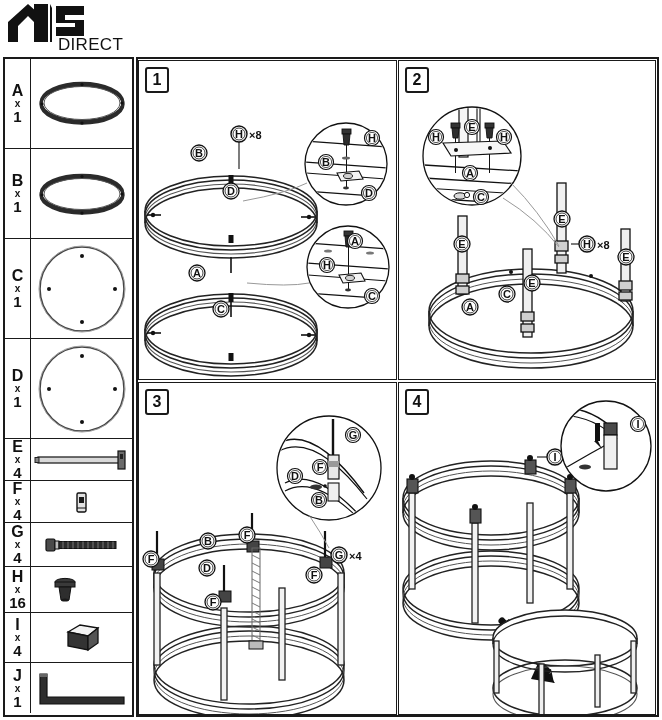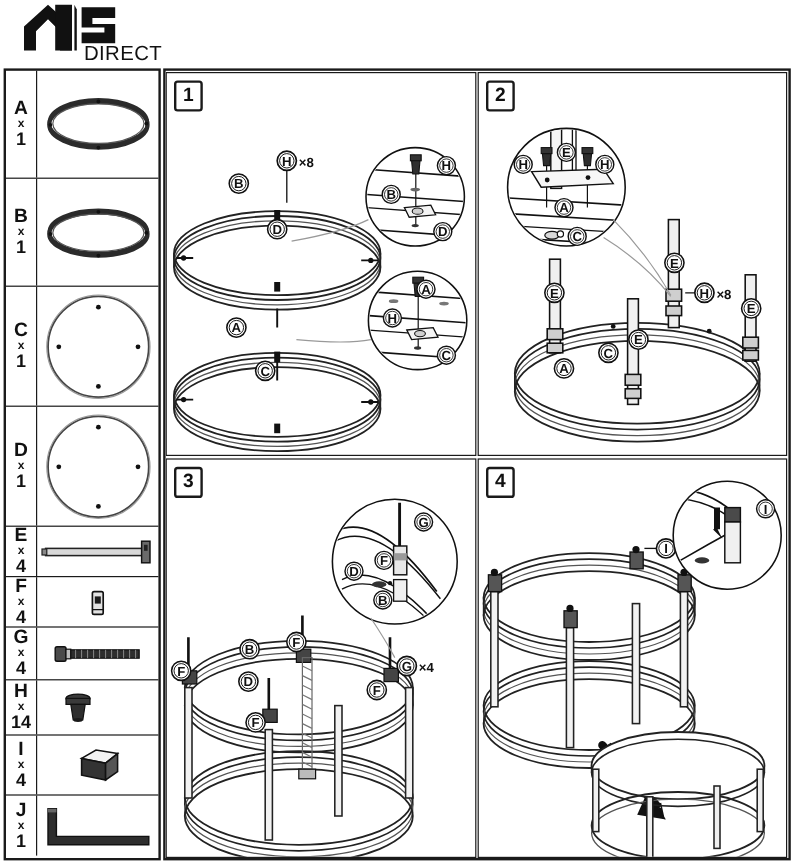--- a/index.html
+++ b/index.html
@@ -1,19 +1,19 @@
 <!DOCTYPE html>
 <html><head>
 <meta charset="utf-8">
 <style>
   html,body{margin:0;padding:0;background:#fff;}
   body{width:662px;height:720px;font-family:"Liberation Sans",sans-serif;color:#111;position:relative;overflow:hidden;}
 
   
-  #logo{position:absolute;left:18px;top:2px;width:120px;height:50px;}
+  #logo{position:absolute;left:6px;top:2px;width:120px;height:50px;}
   #logo svg{display:block;}
 
   
   .frame{position:absolute;border:2px solid #1a1a1a;background:#fff;box-sizing:border-box;}
   #parts-frame{left:3px;top:57px;width:131px;height:660px;}
   #steps-frame{left:136px;top:57px;width:523px;height:660px;}
 
   
   #parts-table{position:absolute;left:0;top:0;width:100%;height:100%;display:flex;flex-direction:column;}
   .part-row{display:flex;flex:0 0 auto;border-bottom:1.5px solid #1a1a1a;box-sizing:border-box;position:relative;}
@@ -187,21 +187,21 @@
             <line x1="81" y1="11.5" x2="81" y2="18.5"></line>
           </g>
         </svg>
       </div>
     </div>
 
     <div class="part-row" style="height:46px">
       <div class="part-label">
         <span class="ltr">H</span>
         <span class="x">x</span>
-        <span class="qty">14</span>
+        <span class="qty">16</span>
       </div>
       <div class="part-art">
         <svg width="100" height="34" viewBox="0 0 100 34">
           <ellipse cx="33" cy="9" rx="10" ry="3.6" fill="#3a3a3a" stroke="#111" stroke-width="1"></ellipse>
           <rect x="23" y="9" width="20" height="5" fill="#3a3a3a" stroke="#111" stroke-width="1"></rect>
           <path d="M27 14 L39 14 L37 27 L29 27 Z" fill="#2e2e2e" stroke="#111" stroke-width="1"></path>
           <ellipse cx="33" cy="27" rx="4" ry="1.6" fill="#1a1a1a"></ellipse>
         </svg>
       </div>
     </div>

